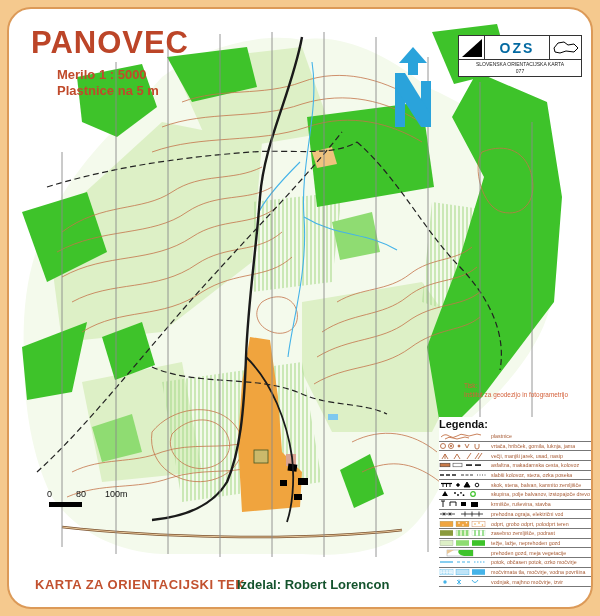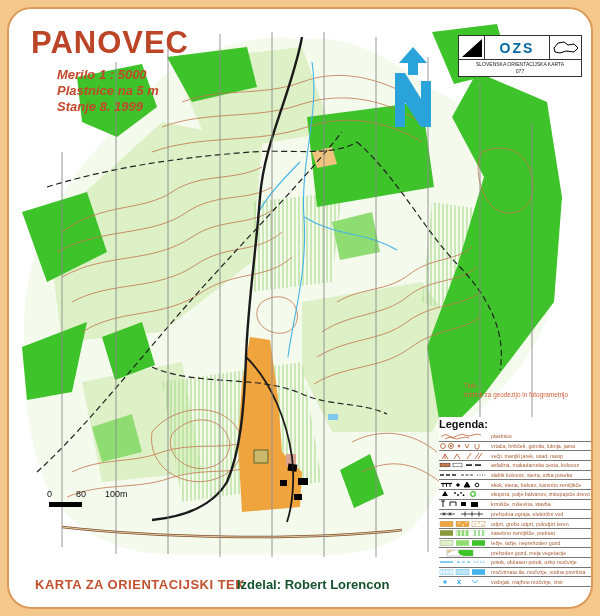--- a/index.html
+++ b/index.html
@@ -4,21 +4,21 @@
 <style>
   html,body{margin:0;padding:0;}
   body{width:600px;height:616px;background:#F5C98E;position:relative;
        font-family:"Liberation Sans", sans-serif;overflow:hidden;}
   .card{position:absolute;left:7px;top:7px;width:582px;height:598px;
         background:#ffffff;border:2px solid #DC9A58;border-radius:24px;overflow:hidden;}
   .map-wrap{position:absolute;left:10px;top:14px;width:572px;height:552px;}
   .title{position:absolute;left:22px;top:16px;font-size:31px;font-weight:800;
          color:#BC4528;letter-spacing:1px;}
   .subtitles{position:absolute;left:48px;top:58px;color:#C04A2B;font-weight:700;
-             font-size:13px;line-height:16px;font-style:italic;}
+             font-size:13px;line-height:16px;}
   .north{position:absolute;left:380px;top:38px;width:48px;height:88px;}
   .logobox{position:absolute;left:449px;top:26px;width:124px;height:42px;
            border:1px solid #333;background:#fff;box-sizing:border-box;}
   .logotop{display:flex;height:23px;border-bottom:1px solid #333;align-items:center;}
   .logocell{height:100%;display:flex;align-items:center;justify-content:center;box-sizing:border-box;}
   .cell-flag{width:26px;border-right:1px solid #333;}
   .cell-ozs{flex:1;font-weight:800;font-size:14px;letter-spacing:2px;color:#0369a1;}
   .cell-slo{width:32px;border-left:1px solid #333;}
   .logocap{text-align:center;font-size:5px;line-height:7px;color:#222;padding-top:1px;}
   .tisk{position:absolute;left:455px;top:372px;color:#D4603A;font-size:6.4px;line-height:9px;white-space:nowrap;}
@@ -149,21 +149,20 @@
         <line x1="478" y1="80" x2="478" y2="540"></line>
         <line x1="530" y1="120" x2="530" y2="500"></line>
       </g>
     </svg>
   </div>
 
   <div class="title">PANOVEC</div>
   <div class="subtitles">
     <div>Merilo 1 : 5000</div>
     <div>Plastnice na 5 m</div>
-    <div>Stanje 8. 1999</div>
   </div>
 
   <div class="north">
     <svg width="48" height="88" viewBox="0 0 48 88">
       <g fill="#2AA3DB">
         <polygon points="24,0 10,16 38,16"></polygon>
         <rect x="19" y="14" width="10" height="14"></rect>
         <rect x="6" y="26" width="10" height="54"></rect>
         <rect x="32" y="34" width="10" height="46"></rect>
         <polygon points="6,26 16,26 42,68 42,80 32,80 6,40"></polygon>

